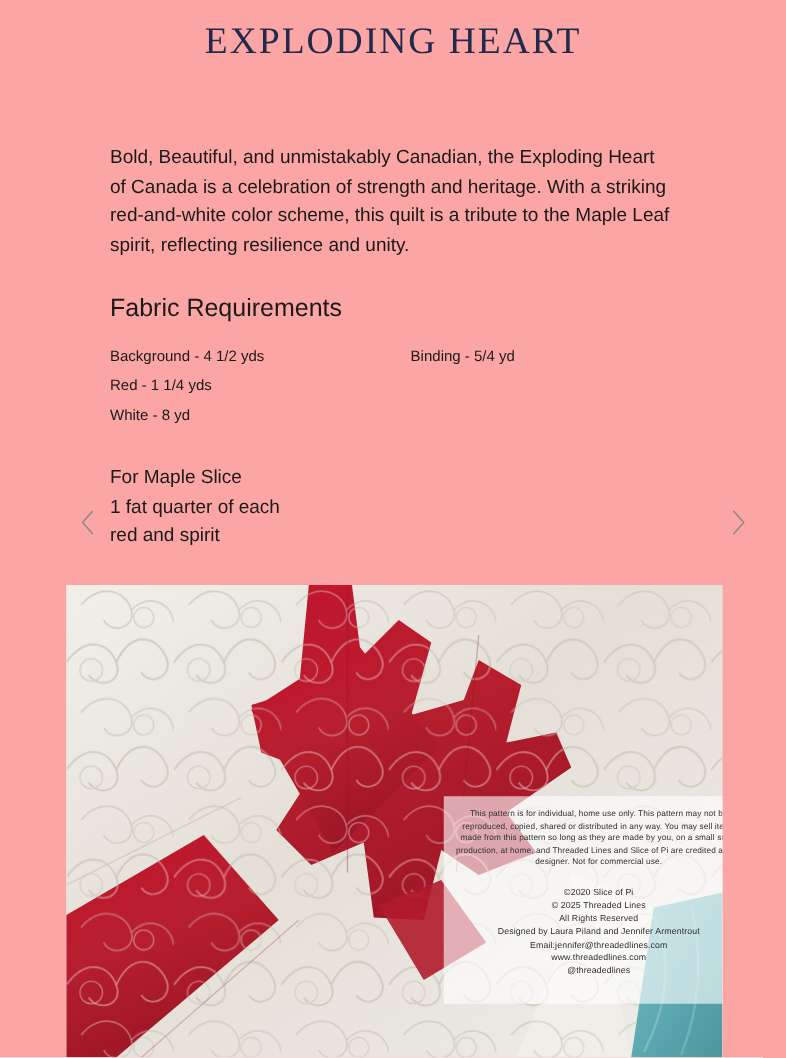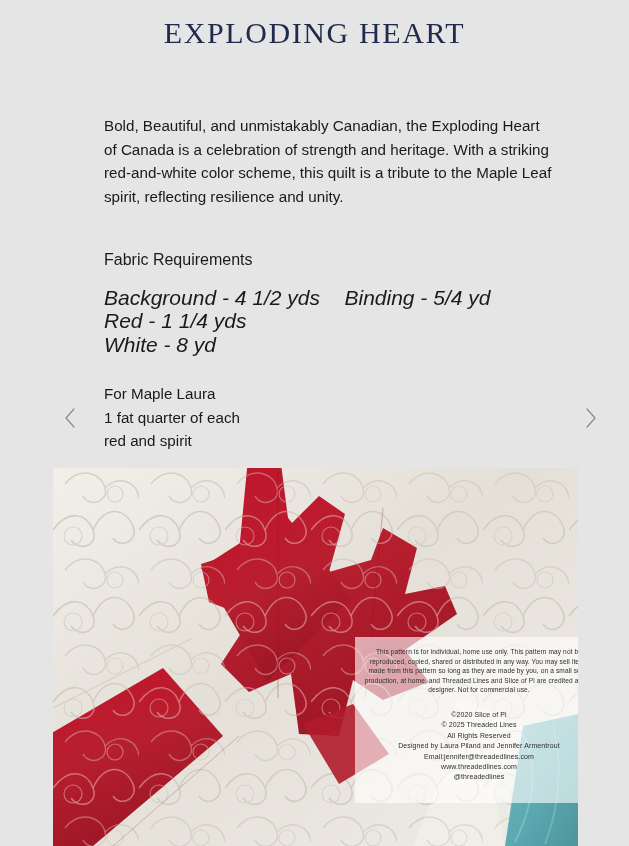--- a/index.html
+++ b/index.html
@@ -9,69 +9,68 @@
     height: 846px;
     background: #ffffff;
     font-family: "Liberation Sans", sans-serif;
     overflow: hidden;
   }
 
   #page {
     position: relative;
     width: 629px;
     height: 846px;
-    background: #e5e5e5;
+    background: #fca5a5;
   }
 
   
   .title-block {
     padding-top: 12px;
     text-align: center;
   }
   .title-line {
     font-family: "Liberation Serif", "DejaVu Serif", serif;
     color: #1f2a4d;
     font-size: 30px;
     letter-spacing: 1.6px;
     line-height: 42px;
     font-weight: 400;
   }
 
   
   .content {
     position: absolute;
-    left: 104px;
+    left: 88px;
     top: 114px;
     width: 470px;
   }
   .intro {
     font-size: 15.2px;
     line-height: 23.5px;
     color: #1a1a1a;
     width: 452px;
   }
   .section-heading {
-    margin-top: 40px;
-    font-size: 16px;
+    margin-top: 28px;
+    font-size: 20px;
     line-height: 23.5px;
     color: #1a1a1a;
   }
   .req-grid {
     margin-top: 14px;
     display: flex;
   }
   .req-col { }
   .req-col.left  { width: 241px; }
   .req-col.right { width: 230px; }
   .req-item {
-    font-size: 21px;
+    font-size: 12px;
     line-height: 23.5px;
     color: #1a1a1a;
     white-space: nowrap;
-    font-style: italic;
   }
   .leaf-block {
     margin-top: 26px;
   }
   .leaf-line {
     font-size: 15.2px;
     line-height: 23.5px;
     color: #1a1a1a;
   }
 
@@ -149,21 +148,21 @@
         <div class="req-item">Background - 4 1/2 yds</div>
         <div class="req-item">Red - 1 1/4 yds</div>
         <div class="req-item">White - 8 yd</div>
       </div>
       <div class="req-col right">
         <div class="req-item">Binding - 5/4 yd</div>
       </div>
     </div>
 
     <div class="leaf-block">
-      <div class="leaf-line">For Maple Laura</div>
+      <div class="leaf-line">For Maple Slice</div>
       <div class="leaf-line">1 fat quarter of each</div>
       <div class="leaf-line">red and spirit</div>
     </div>
   </div>
 
   <div class="arrow left">
     <span>
       <svg width="14" height="22" viewBox="0 0 14 22" fill="none" stroke="currentColor" stroke-width="1.3" stroke-linecap="round" stroke-linejoin="round">
         <polyline points="11,2 3,11 11,20"></polyline>
       </svg>

